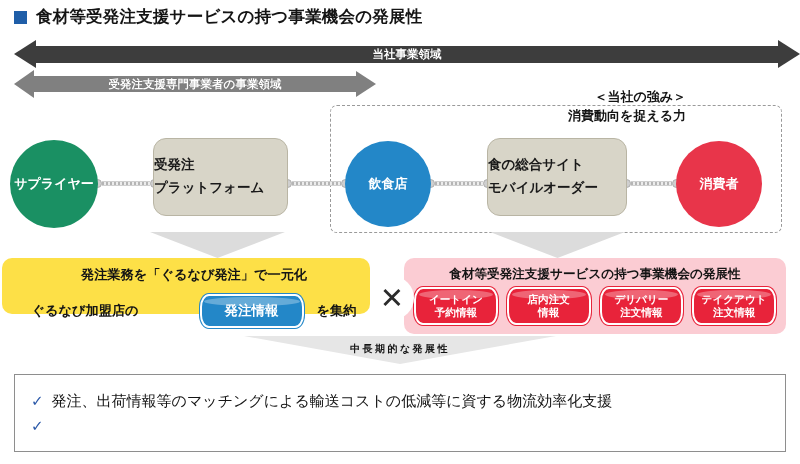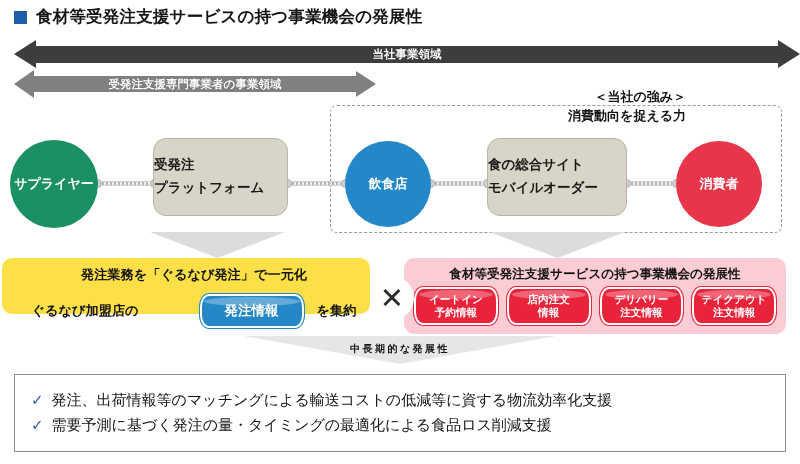--- a/index.html
+++ b/index.html
@@ -230,17 +230,16 @@
   <div id="chev-wide"></div>
   <div id="chev-wide-label">中長期的な発展性</div>
 
   <div id="bullets">
     <div class="bullet">
       <span class="tick">✓</span>
       <span>発注、出荷情報等のマッチングによる輸送コストの低減等に資する物流効率化支援</span>
     </div>
     <div class="bullet">
       <span class="tick">✓</span>
-      <span>需要予測に基づく発注の量・タイミングの最適化による食品ロス削減支援</span>
     </div>
   </div>
 
 </div>
 
 </body></html>

